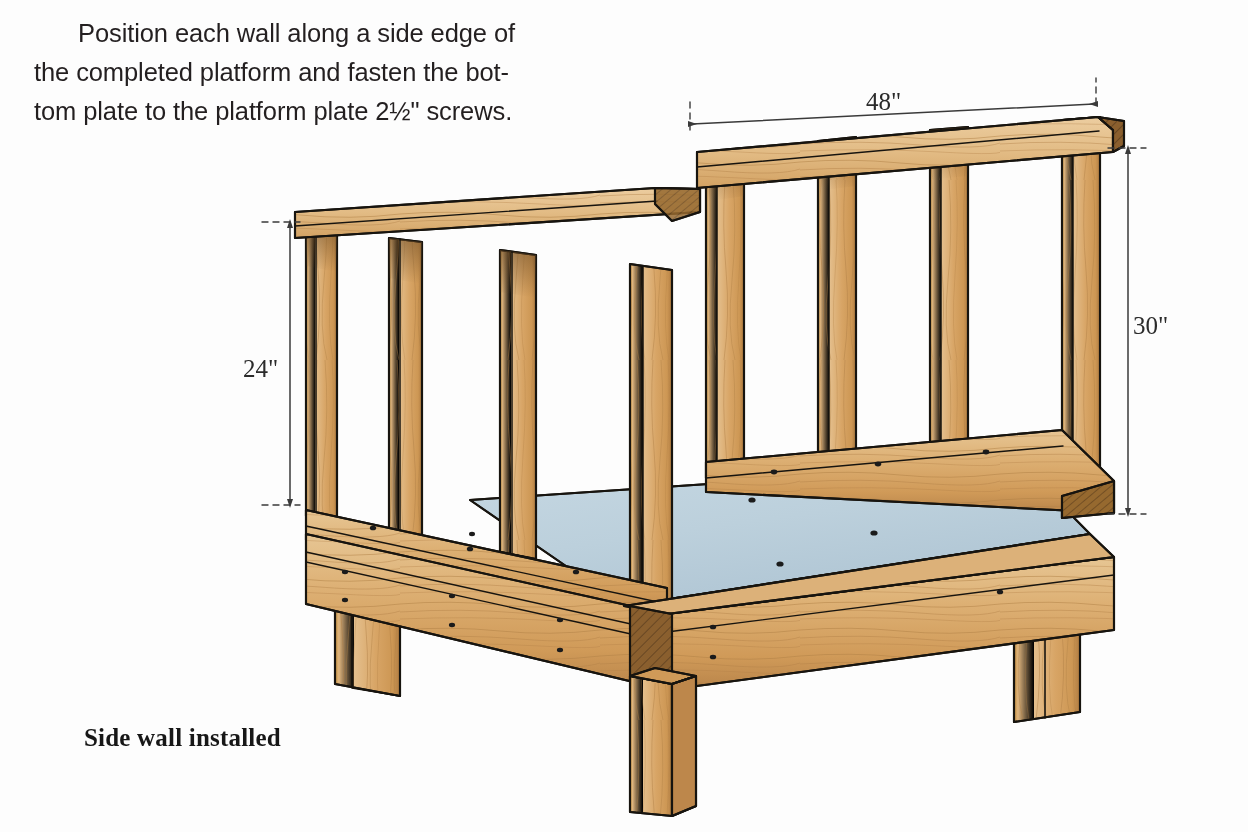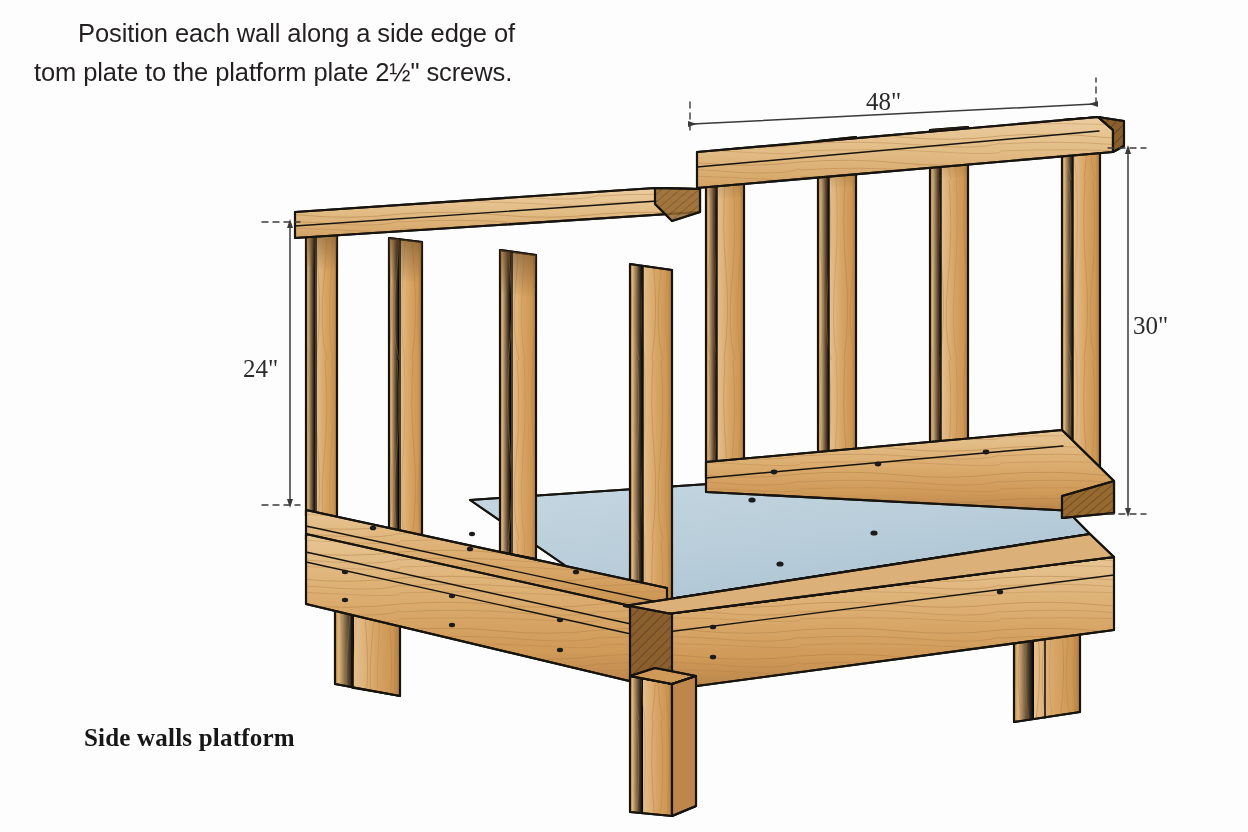--- a/index.html
+++ b/index.html
@@ -43,24 +43,25 @@
 
   svg{display:block;}
 </style>
 </head>
 <body>
 
 <div id="stage">
 
   <div id="caption">
     <span class="ln1">Position each wall along a side edge of</span>
+    <span class="ln">the completed platform and fasten the bot-</span>
     <span class="ln">tom plate to the platform plate 2½" screws.</span>
   </div>
 
-  <div id="figlabel">Side walls platform</div>
+  <div id="figlabel">Side wall installed</div>
 
   <div class="dimtext" id="dim48">48"</div>
   <div class="dimtext" id="dim30">30"</div>
   <div class="dimtext" id="dim24">24"</div>
 
   <svg width="1248" height="832" viewBox="0 0 1248 832" xmlns="http://www.w3.org/2000/svg">
     <defs>
 
       <linearGradient id="gWoodV" x1="0" y1="0" x2="1" y2="0">
         <stop offset="0" stop-color="#c4903f"></stop>

